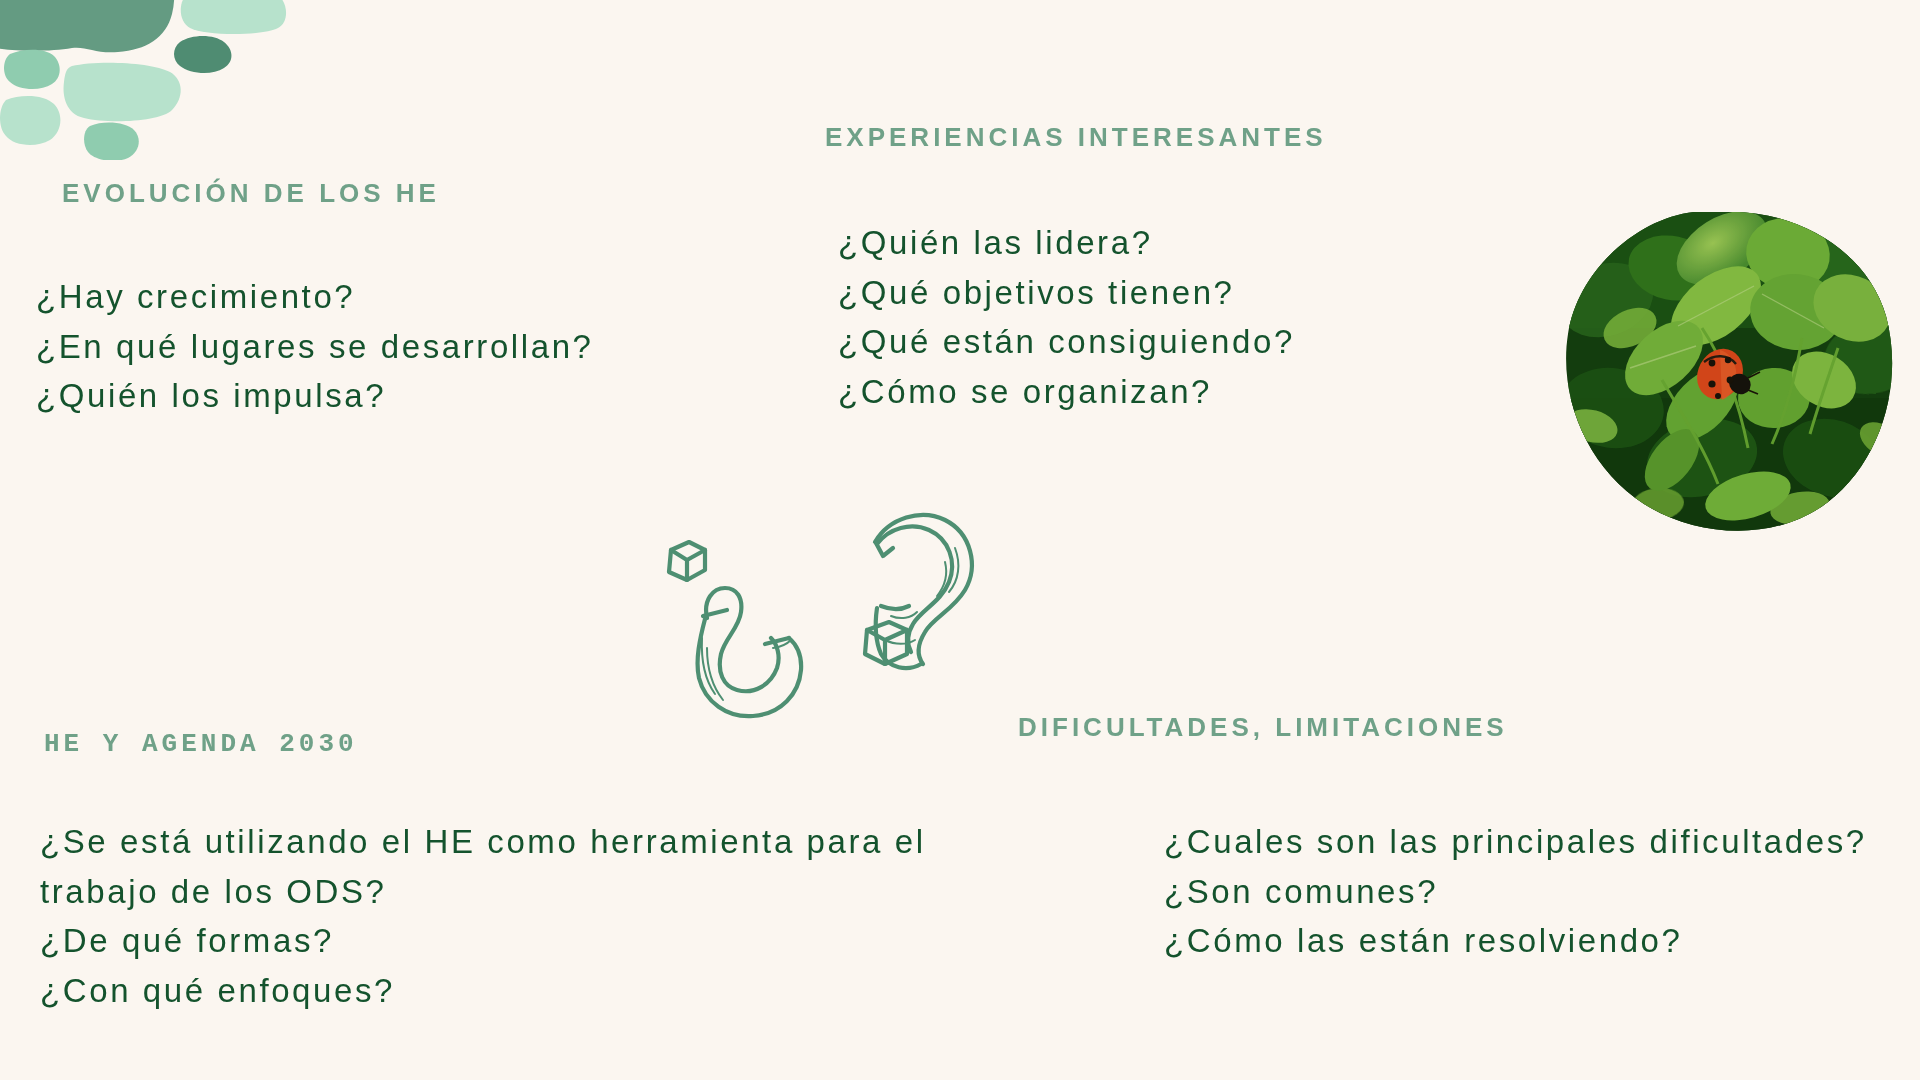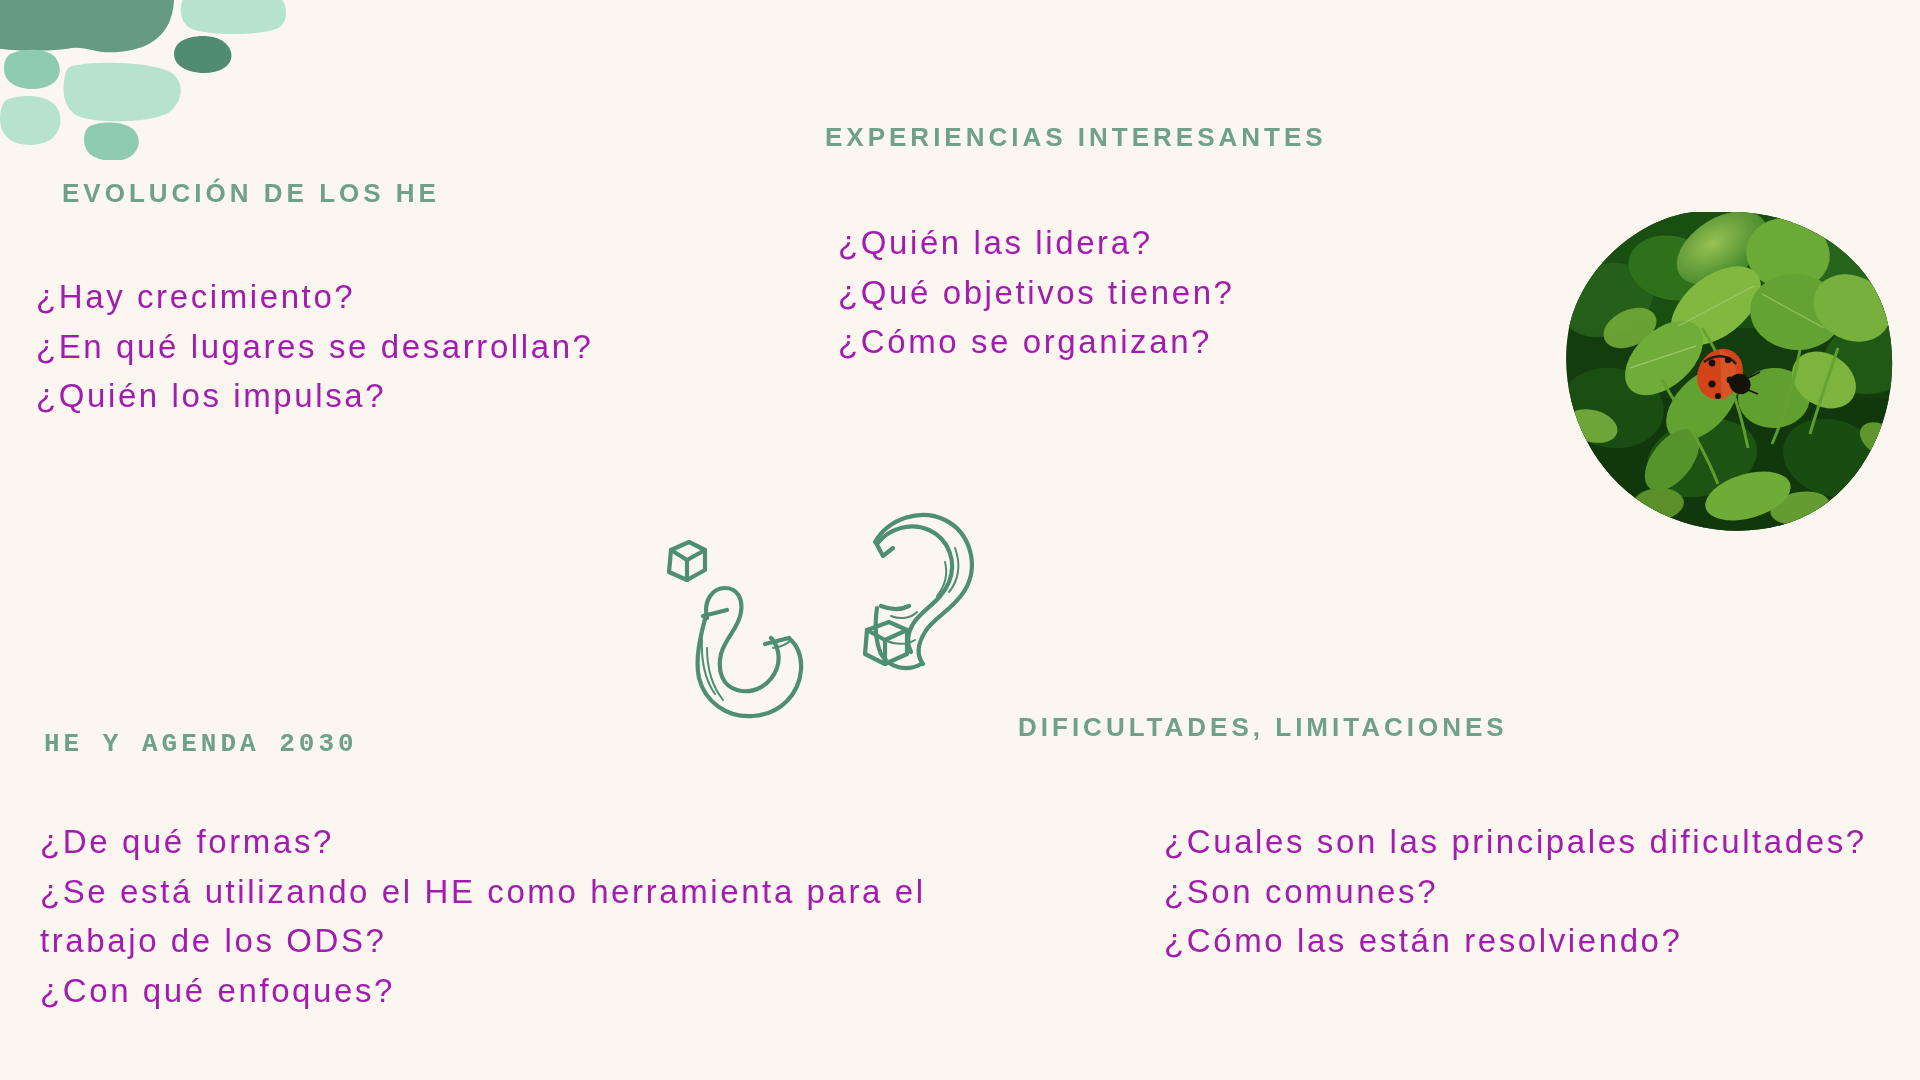--- a/index.html
+++ b/index.html
@@ -42,21 +42,21 @@
     font-weight: 700;
     font-size: 26px;
     letter-spacing: 4.0px;
     white-space: nowrap;
     line-height: 1.1;
   }
 
   
   .qblock {
     position: absolute;
-    color: #a21caf;
+    color: #14532d;
     font-size: 33px;
     letter-spacing: 2.6px;
     line-height: 1.50;
     font-weight: 400;
   }
   .qline {
     display: block;
     white-space: nowrap;
   }
   .qblock.wrapblock .qline {
@@ -126,28 +126,29 @@
     <span class="qline">¿Hay crecimiento?</span>
     <span class="qline">¿En qué lugares se desarrollan?</span>
     <span class="qline">¿Quién los impulsa?</span>
   </div>
 
   <div class="heading" id="h-experiencias">EXPERIENCIAS INTERESANTES</div>
 
   <div class="qblock" id="b-experiencias">
     <span class="qline">¿Quién las lidera?</span>
     <span class="qline">¿Qué objetivos tienen?</span>
+    <span class="qline">¿Qué están consiguiendo?</span>
     <span class="qline">¿Cómo se organizan?</span>
   </div>
 
   <div class="heading" id="h-agenda">HE Y AGENDA 2030</div>
 
   <div class="qblock wrapblock" id="b-agenda">
+    <span class="qline">¿Se está utilizando el HE como herramienta para el trabajo de los ODS?</span>
     <span class="qline">¿De qué formas?</span>
-    <span class="qline">¿Se está utilizando el HE como herramienta para el trabajo de los ODS?</span>
     <span class="qline">¿Con qué enfoques?</span>
   </div>
 
   <div class="heading" id="h-dificultades">DIFICULTADES, LIMITACIONES</div>
 
   <div class="qblock wrapblock" id="b-dificultades">
     <span class="qline">¿Cuales son las principales dificultades?</span>
     <span class="qline">¿Son comunes?</span>
     <span class="qline">¿Cómo las están resolviendo?</span>
   </div>

